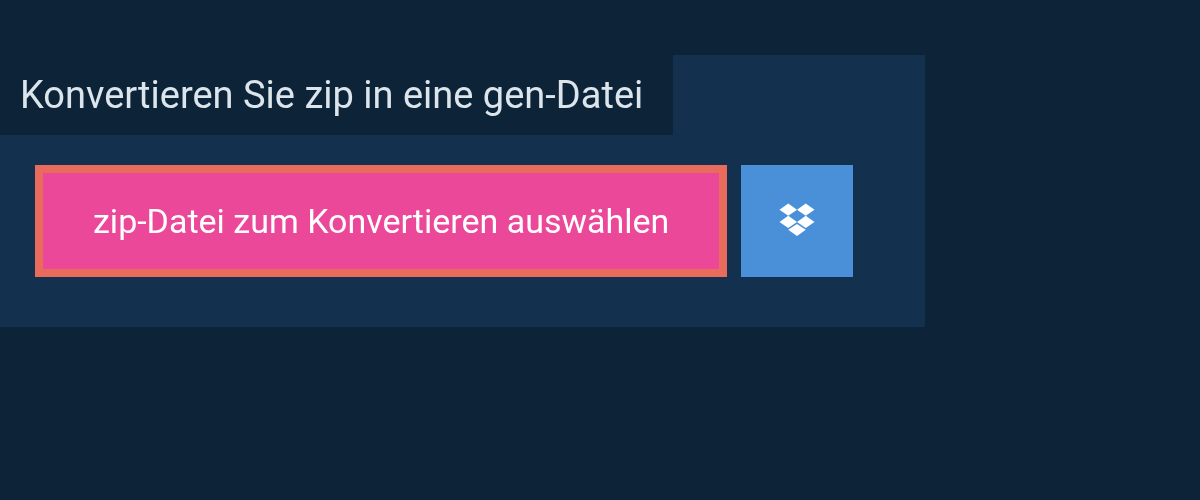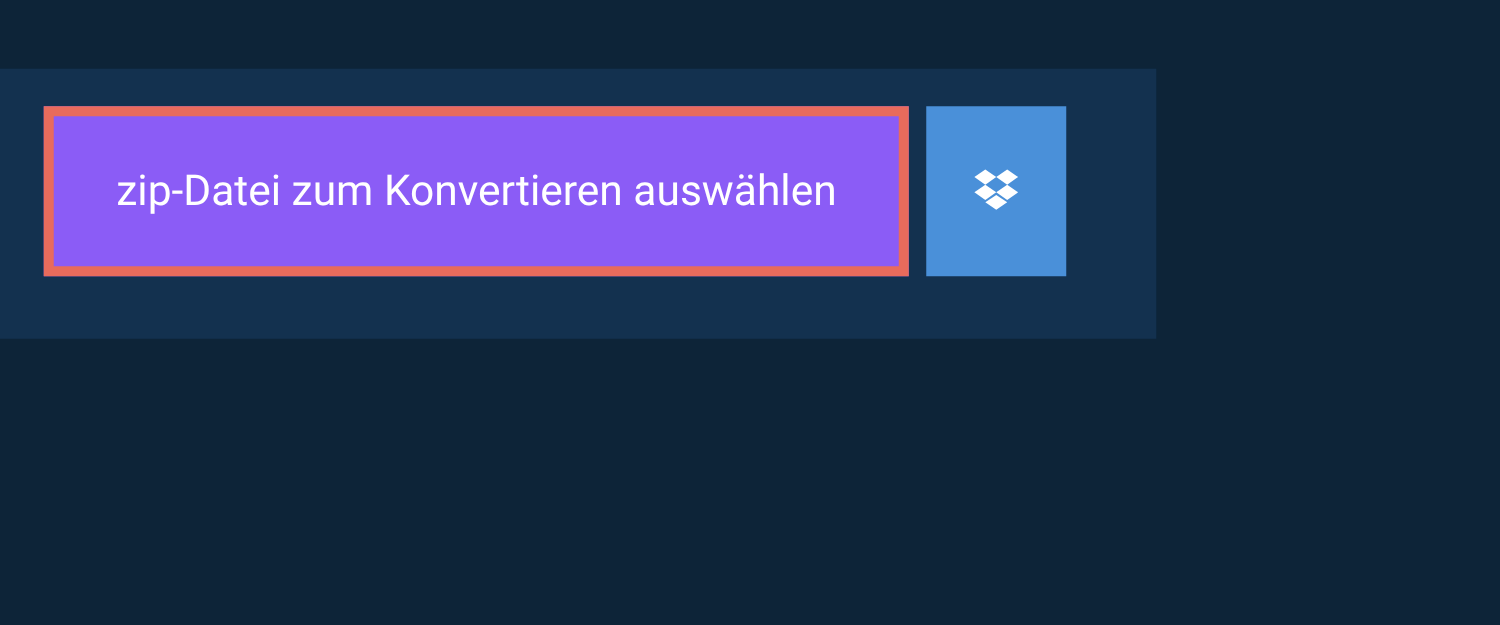--- a/index.html
+++ b/index.html
@@ -30,26 +30,26 @@
       font-size: 38px;
       font-weight: 400;
     }
     .button-row {
       display: flex;
       gap: 14px;
       padding: 30px 35px 0 35px;
       align-items: stretch;
     }
     .select-file-button {
-      background-color: #8b5cf6;
+      background-color: #ec4899;
       border: 8px solid #e86b5c;
       color: #ffffff;
       font-size: 34px;
       font-weight: 400;
-      padding: 40px 50px;
+      padding: 28px 50px;
       cursor: pointer;
       text-align: left;
       flex-shrink: 0;
     }
     .dropbox-button {
       background-color: #4a90d9;
       color: #ffffff;
       display: flex;
       align-items: center;
       justify-content: center;
@@ -59,20 +59,23 @@
     }
     .dropbox-icon {
       width: 42px;
       height: 42px;
     }
   </style>
 </head>
 <body>
 
 <div class="container">
+  <div class="title-bar">
+    <h1 class="title">Konvertieren Sie zip in eine gen-Datei</h1>
+  </div>
   <div class="button-row">
     <div class="select-file-button">
       <span>zip-Datei zum Konvertieren auswählen</span>
     </div>
     <div class="dropbox-button">
       <svg class="dropbox-icon" viewBox="0 0 48 48" fill="#ffffff">
         <path d="M14 4 L24 11 L14 18 L4 11 Z"></path>
         <path d="M34 4 L44 11 L34 18 L24 11 Z"></path>
         <path d="M14 18 L24 25 L14 32 L4 25 Z"></path>
         <path d="M34 18 L44 25 L34 32 L24 25 Z"></path>

